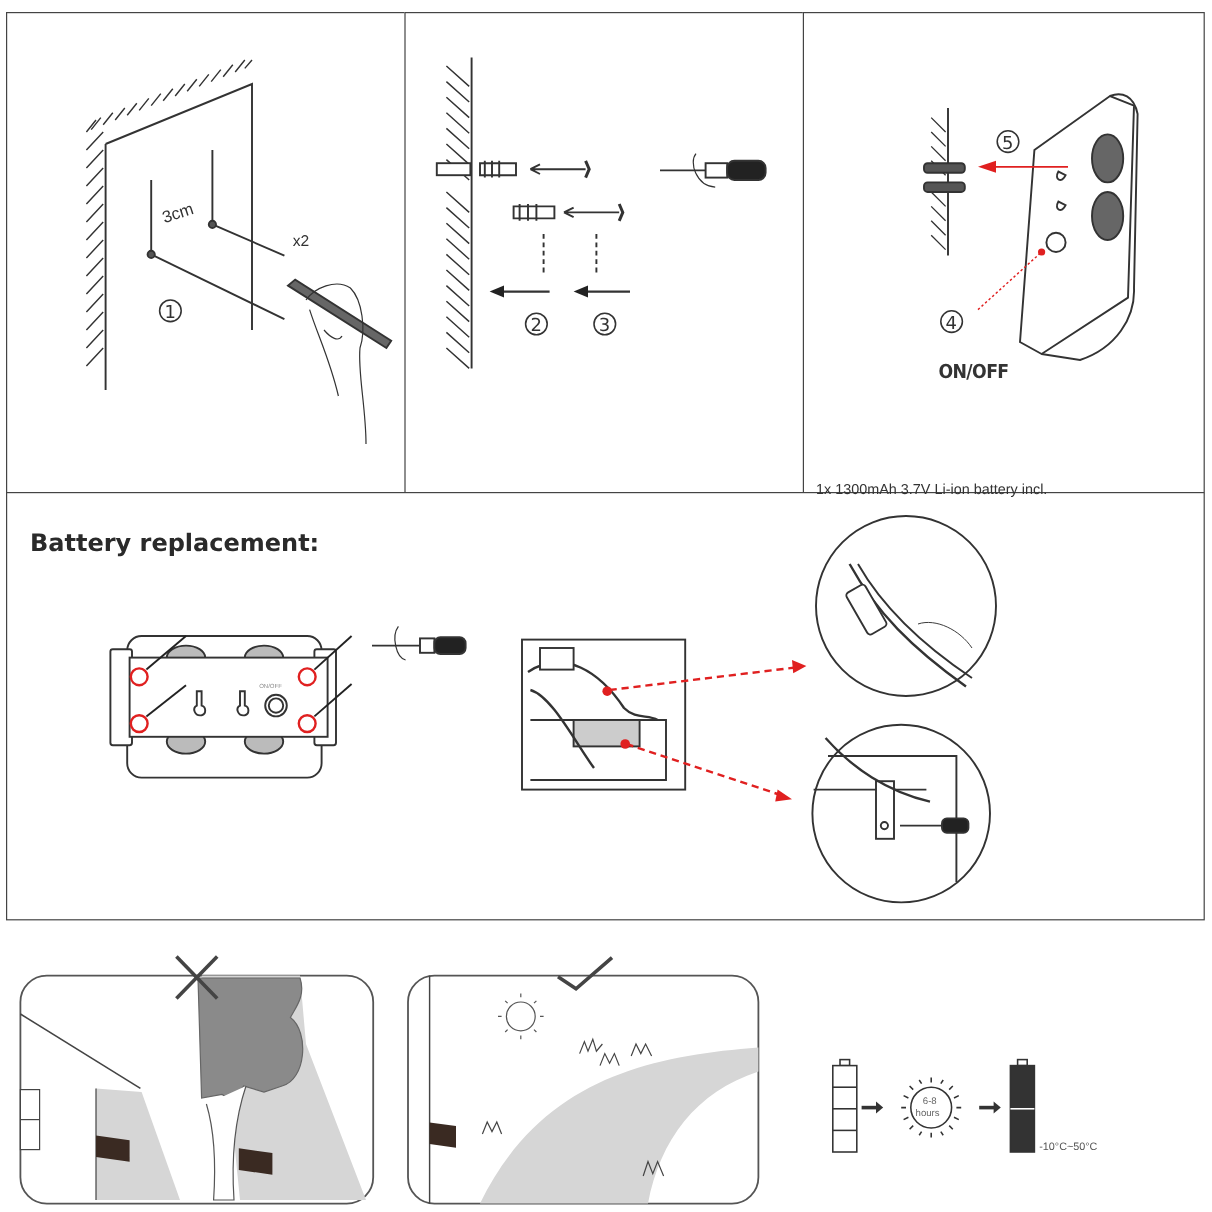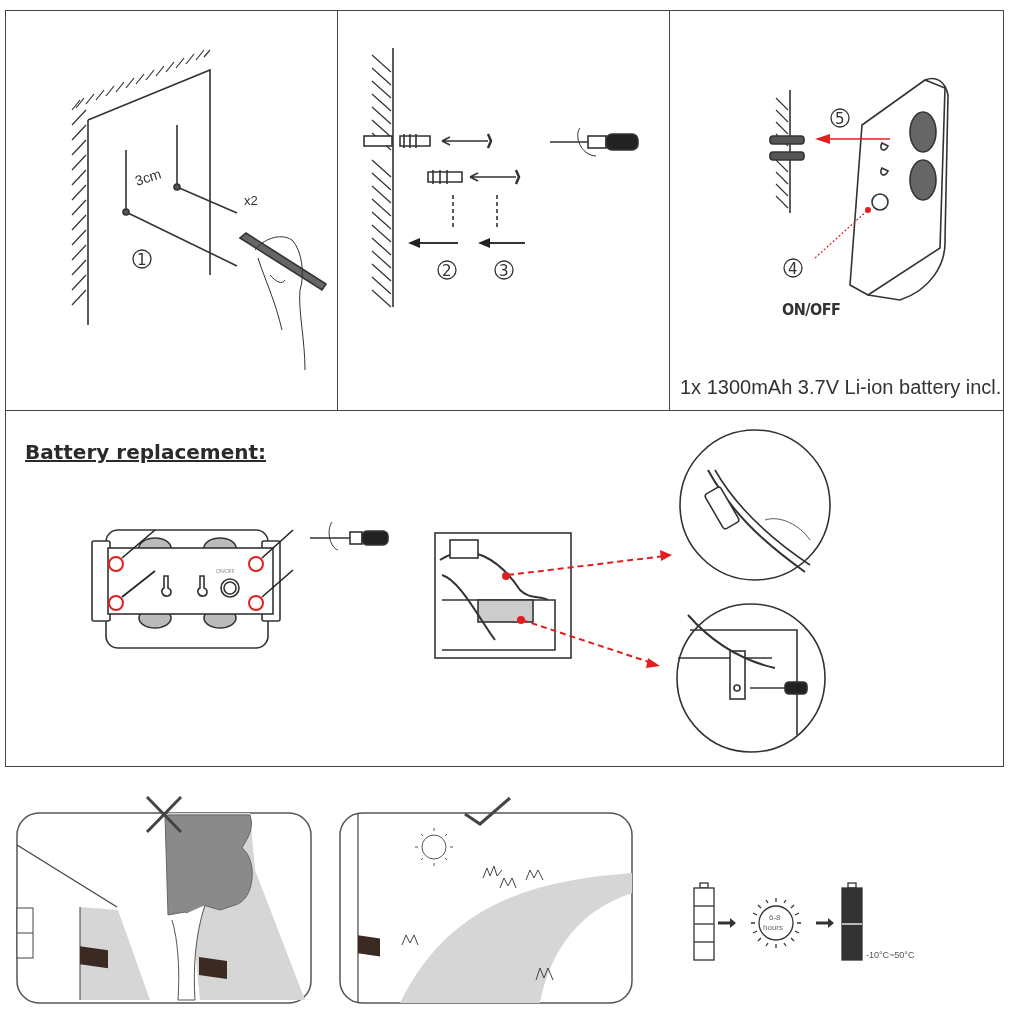--- a/index.html
+++ b/index.html
@@ -1,21 +1,21 @@
 <!DOCTYPE html>
 <html><head>
   <meta charset="utf-8">
   <style>
     html, body { margin: 0; padding: 0; background: #ffffff; }
     body { width: 1010px; height: 1010px; position: relative; overflow: hidden; font-family: "Liberation Sans", sans-serif; color: #222; }
     .panel { position: absolute; border: 1.5px solid #444; box-sizing: border-box; background: #fff; }
     svg { position: absolute; left: 0; top: 0; overflow: visible; }
     .step-num { font-family: "DejaVu Sans", sans-serif; font-size: 15px; }
-    .caption { position: absolute; font-family: "Liberation Sans", sans-serif; font-size: 20px; color: #333; white-space: nowrap; }
-    .title { position: absolute; font-family: "DejaVu Sans", sans-serif; font-weight: bold; font-size: 20px; color: #2a2a2a; text-decoration: underline; }
+    .caption { position: absolute; font-family: "Liberation Sans", sans-serif; font-size: 12px; color: #333; white-space: nowrap; margin-top: 25px; }
+    .title { position: absolute; font-family: "DejaVu Sans", sans-serif; font-weight: bold; font-size: 20px; color: #2a2a2a; }
     .onoff { position: absolute; font-family: "DejaVu Sans Condensed", "DejaVu Sans", sans-serif; font-weight: bold; font-size: 16px; color: #333; letter-spacing: -0.5px; }
     .small-label { font-family: "Liberation Sans", sans-serif; }
   </style>
 </head>
 <body>
 
 <div class="panel" style="left:5px;top:10px;width:334px;height:402px;"></div>
 <div class="panel" style="left:337px;top:10px;width:334px;height:402px;"></div>
 <div class="panel" style="left:669px;top:10px;width:335px;height:402px;"></div>
 <div class="panel" style="left:5px;top:410px;width:999px;height:357px;"></div>

